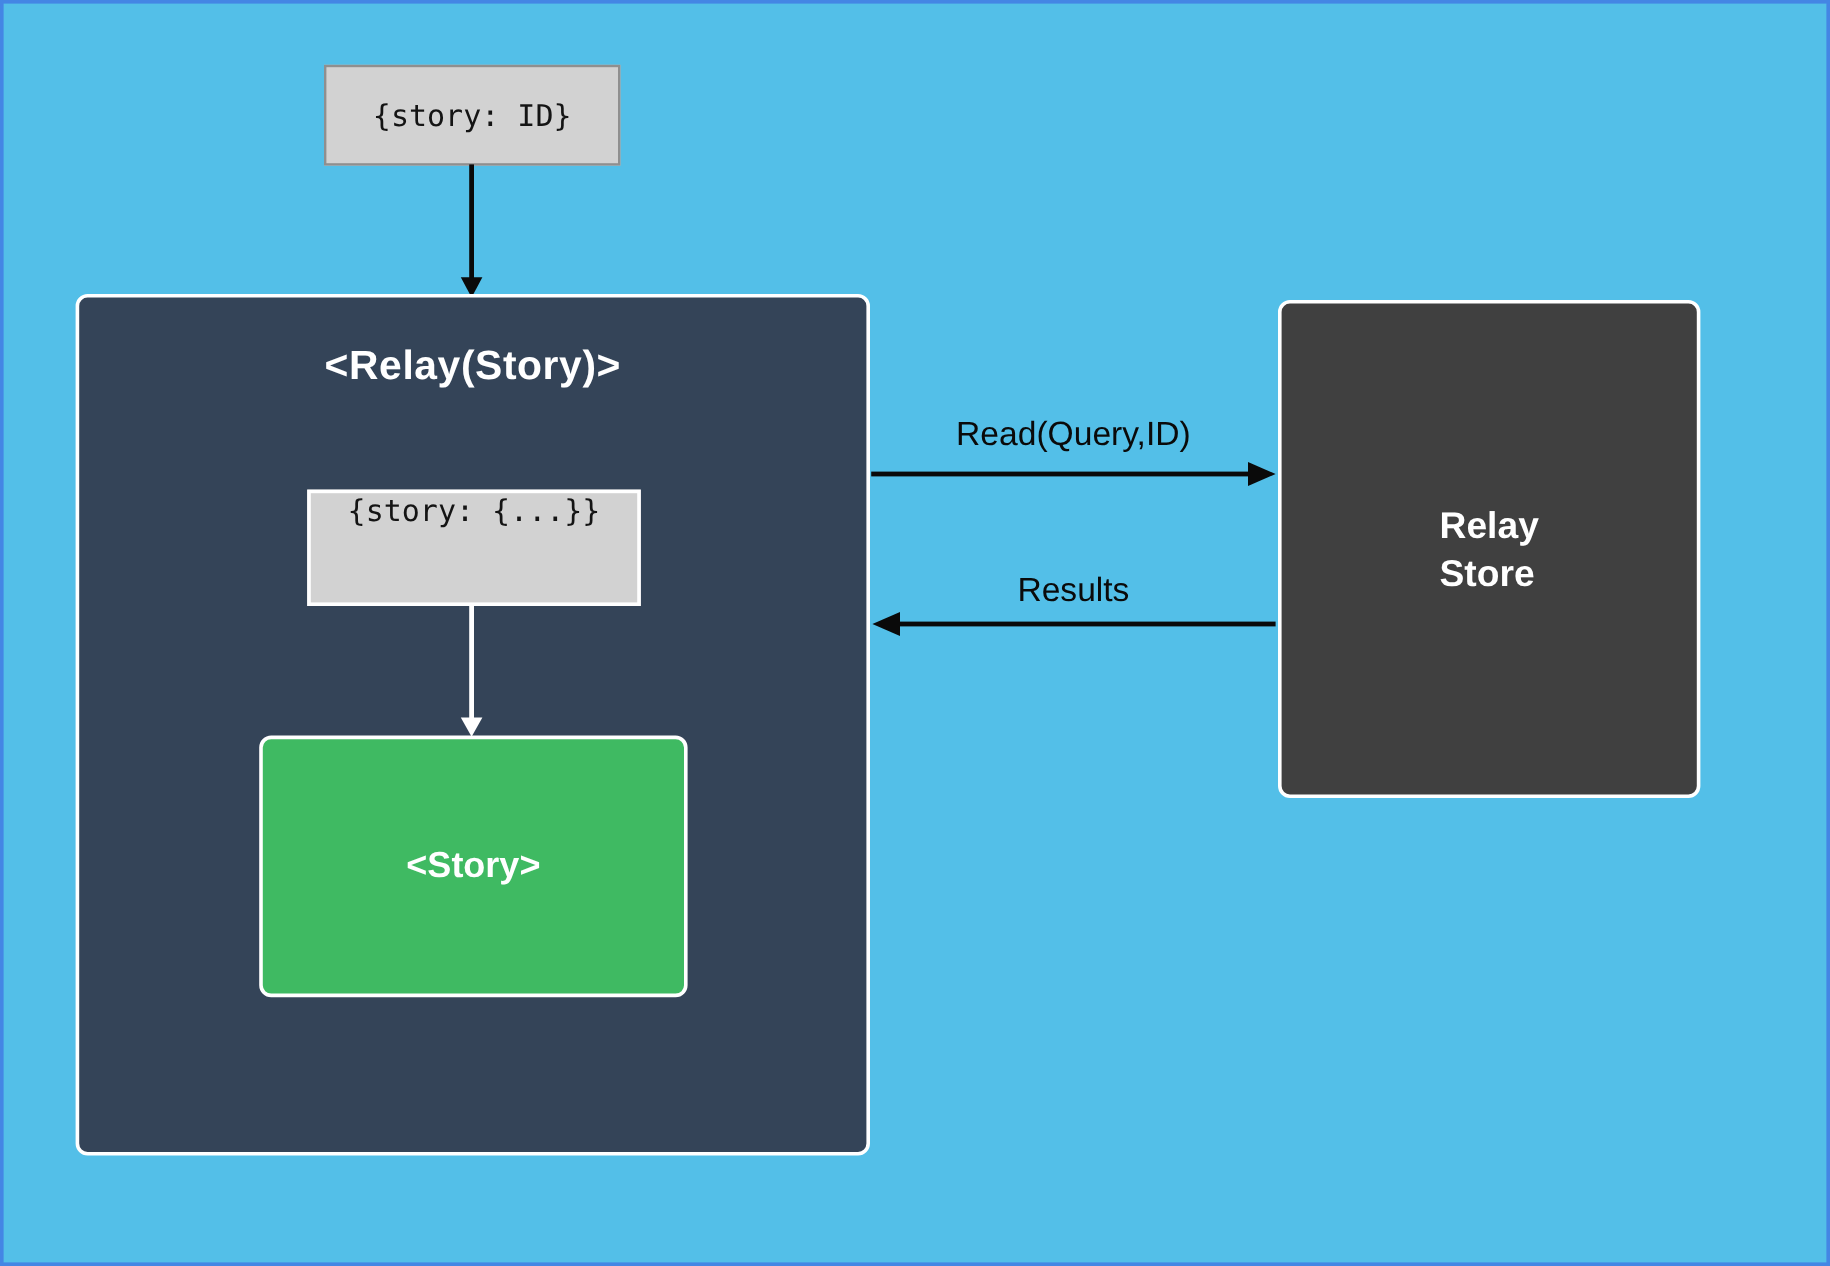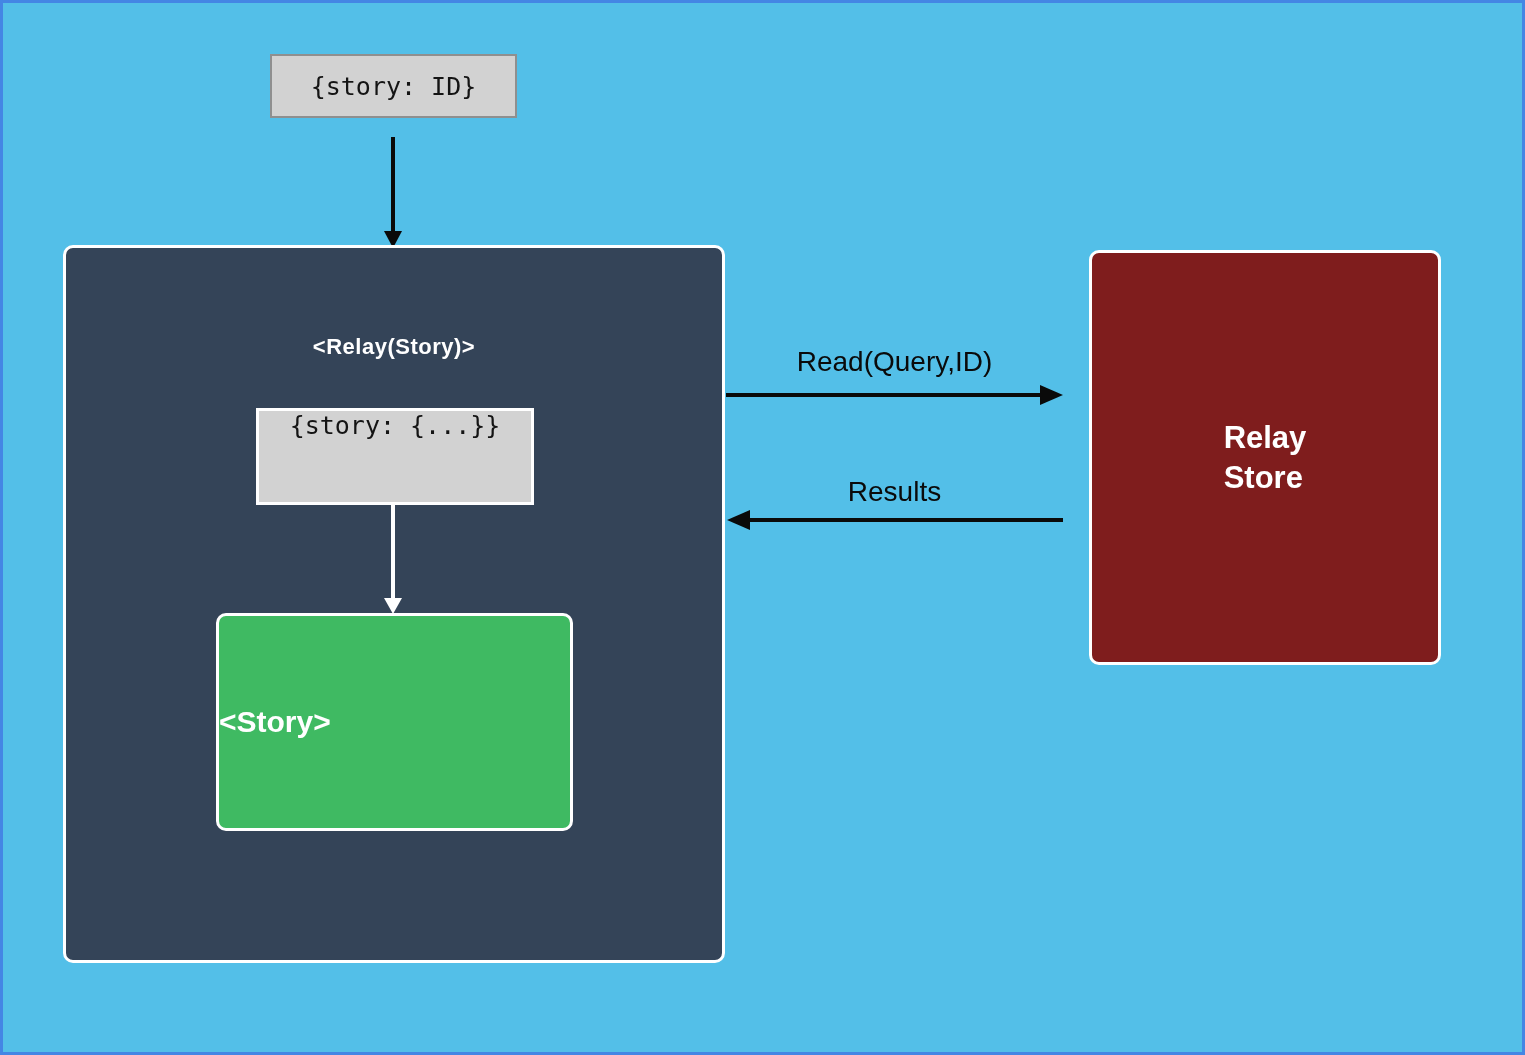--- a/index.html
+++ b/index.html
@@ -12,21 +12,21 @@
     width: 1525px; height: 1055px;
     background: #53bfe8;
     border: 3px solid #4486e4;
     overflow: hidden;
   }
 
   
   .props-box {
     position: absolute;
     left: 267px; top: 51px;
-    width: 247px; height: 64px;
+    width: 247px; height: 84px;
     background: #d2d2d2;
     border: 2px solid #8f8f8f;
     display: flex; align-items: center; justify-content: center;
   }
   .code-text {
     font-family: "DejaVu Sans Mono", "Liberation Mono", monospace;
     font-size: 25px;
     color: #141414;
     white-space: pre;
   }
@@ -55,24 +55,23 @@
     background: #344458;
     border: 3px solid #ffffff;
     border-radius: 10px;
   }
   .relay-title {
     position: absolute;
     left: 0; top: 38px;
     width: 100%;
     text-align: center;
     color: #ffffff;
-    font-size: 22px;
+    font-size: 34px;
     font-weight: bold;
     letter-spacing: 0.5px;
-    margin-top: 48px;
   }
 
   
   .state-box {
     position: absolute;
     left: 190px; top: 160px;
     width: 278px; height: 97px;
     background: #d2d2d2;
     border: 3px solid #ffffff;
     display: flex; justify-content: center;
@@ -95,37 +94,37 @@
   }
 
   
   .story-box {
     position: absolute;
     left: 150px; top: 365px;
     width: 357px; height: 218px;
     background: #3fba62;
     border: 3px solid #ffffff;
     border-radius: 10px;
-    display: flex; align-items: center; justify-content: flex-start;
+    display: flex; align-items: center; justify-content: center;
   }
   .story-label {
     color: #ffffff;
     font-size: 30px;
     font-weight: bold;
   }
 
   
   .store-box {
     position: absolute;
     left: 1062px; top: 247px;
     width: 352px; height: 415px;
-    background: #7f1d1d;
+    background: #404040;
     border: 3px solid #ffffff;
     border-radius: 10px;
-    display: flex; align-items: center; justify-content: center; margin-left: 24px;
+    display: flex; align-items: center; justify-content: center;
   }
   .store-label {
     color: #ffffff;
     font-size: 31px;
     font-weight: bold;
     line-height: 1.28;
     white-space: pre-line;
     text-align: left;
   }
 

